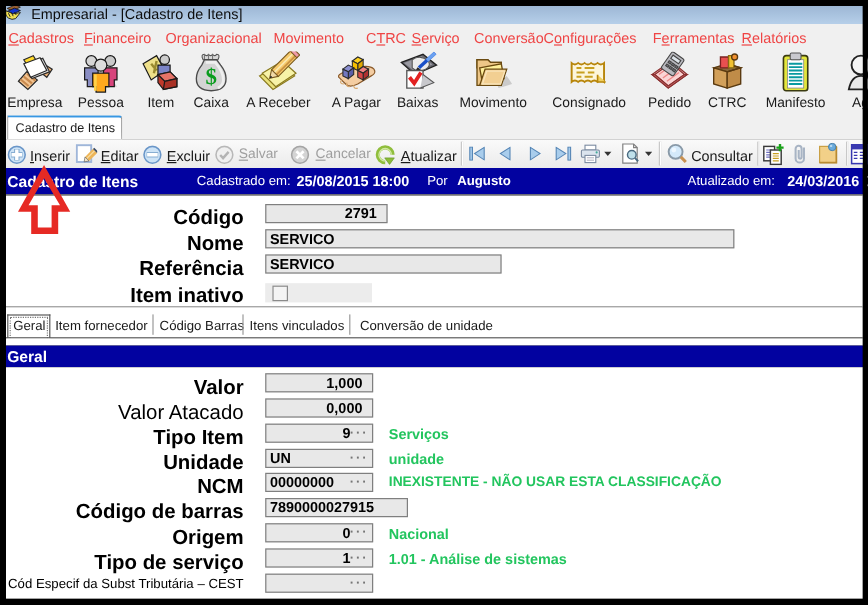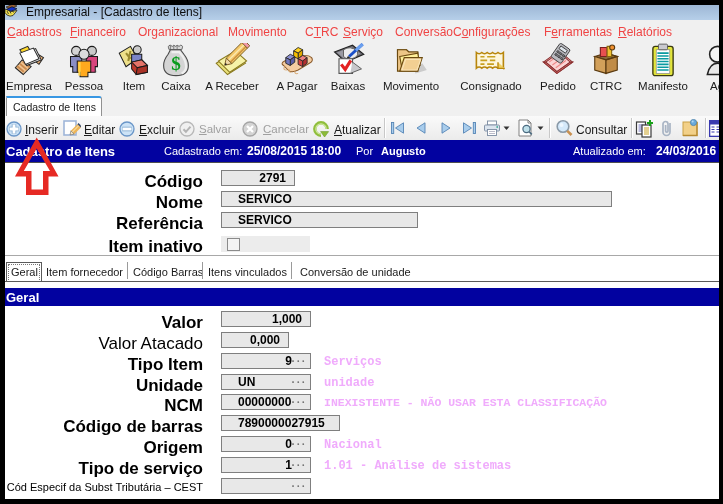--- a/index.html
+++ b/index.html
@@ -22,24 +22,24 @@
 .bb1{top:140px;height:22px;}
 .bb2{top:288px;height:18px;}
 .panel1{left:5px;top:162px;width:714px;height:93px;background:#fff;border-bottom:1px solid #a8a8a8;box-sizing:content-box;}
 .tabrow{left:5px;top:256px;width:714px;height:26px;background:#fff;}
 .tabline{left:5px;top:281px;width:714px;height:1px;background:#5a5a5a;}
 .panel2{left:5px;top:306px;width:714px;height:193px;background:#fff;}
 .gap2{left:5px;top:282px;width:714px;height:6px;background:#fff;}
 .lb,.ln{position:absolute;right:520px;font-size:17px;color:#000;white-space:nowrap;text-align:right;}
 .lb{font-weight:bold;}
 .fd{position:absolute;left:221px;height:16px;background:#e8e8e8;border:1px solid #7f7f7f;box-sizing:border-box;font-size:12px;font-weight:bold;color:#000;line-height:14px;white-space:nowrap;overflow:hidden;}
-.fv{padding-left:16px;}
+.fv{padding-left:3px;}
 .fr{text-align:right;padding-right:8px;}
 .dots{position:absolute;right:3px;bottom:2px;color:#757575;font-weight:bold;letter-spacing:1.5px;font-size:11px;line-height:10px;}
-.rt{position:absolute;left:324px;font-size:12px;font-weight:bold;color:#f0abfc;white-space:nowrap;font-family:Liberation Mono, monospace;}
+.rt{position:absolute;left:324px;font-size:12px;font-weight:bold;color:#22c55e;white-space:nowrap;}
 .tabtx{position:absolute;top:266px;font-size:11px;color:#1a1a1a;white-space:nowrap;}
 .tsep{position:absolute;top:262px;height:17px;width:1px;background:#9a9a9a;}
 .frame{background:#000;}
 </style>
 </head>
 <body>
 
 <div class="ab titlebar"></div>
 <div class="ab" style="left:26px;top:5px;font-size:12px;color:#0d0d0d;">Empresarial - [Cadastro de Itens]</div>
 <svg class="ab" style="left:4px;top:3px" width="15" height="15" viewBox="0 0 15 15">
@@ -331,21 +331,21 @@
 <div class="ab" style="left:381px;top:145px;font-size:11px;font-weight:bold;color:#fff;">Augusto</div>
 <div class="ab" style="left:573px;top:145px;font-size:11px;color:#fff;">Atualizado em:</div>
 <div class="ab" style="left:656px;top:144px;font-size:12px;font-weight:bold;color:#fff;white-space:nowrap;">24/03/2016 0</div>
 
 <div class="ab panel1"></div>
 <div class="ab" style="left:5px;top:162px;width:714px;height:1px;background:#4f4f4f;"></div>
 <div class="lb" style="top:172px">Código</div>
 <div class="lb" style="top:193px">Nome</div>
 <div class="lb" style="top:214px">Referência</div>
 <div class="lb" style="top:237px">Item inativo</div>
-<div class="fd fr" style="top:170px;width:74px;">2791</div>
+<div class="fd fr" style="top:170px;width:102px;">2791</div>
 <div class="fd fv" style="top:191px;width:391px;">SERVICO</div>
 <div class="fd fv" style="top:212px;width:197px;">SERVICO</div>
 <div class="ab" style="left:221px;top:236px;width:89px;height:16px;background:#ececec;"></div>
 <div class="ab" style="left:227px;top:238px;width:11px;height:11px;background:#f4f4f4;border:1px solid #8b8b8b;"></div>
 
 <div class="ab tabrow"></div>
 <div class="ab" style="left:6px;top:262px;width:36px;height:20px;background:#fff;border:1px solid #5a5a5a;border-bottom:none;box-sizing:border-box;">
   <div style="position:absolute;left:1px;top:1px;right:1px;bottom:0;border:1px dotted #777;border-bottom:none;"></div>
 </div>
 <div class="tabtx" style="left:11px;top:266px">Geral</div>
@@ -366,21 +366,21 @@
 <div class="lb" style="top:313px">Valor</div>
 <div class="ln" style="top:334px">Valor Atacado</div>
 <div class="lb" style="top:355px">Tipo Item</div>
 <div class="lb" style="top:376px">Unidade</div>
 <div class="lb" style="top:396px">NCM</div>
 <div class="lb" style="top:417px">Código de barras</div>
 <div class="lb" style="top:438px">Origem</div>
 <div class="lb" style="top:459px">Tipo de serviço</div>
 <div class="ln" style="top:481px;font-size:11px;">Cód Especif da Subst Tributária – CEST</div>
 <div class="fd fr" style="top:311px;width:90px;">1,000</div>
-<div class="fd fr" style="top:332px;width:68px;">0,000</div>
+<div class="fd fr" style="top:332px;width:90px;">0,000</div>
 <div class="fd" style="top:353px;width:90px;">
     <span style="position:absolute;right:18px;">9</span>
     <span class="dots">···</span>
   </div>
 <div class="fd fv" style="top:374px;width:90px;">UN<span class="dots">···</span></div>
 <div class="fd fv" style="top:394px;width:90px;">00000000<span class="dots">···</span></div>
 <div class="fd fv" style="top:415px;width:119px;">7890000027915</div>
 <div class="fd" style="top:436px;width:90px;">
     <span style="position:absolute;right:18px;">0</span>
     <span class="dots">···</span>

